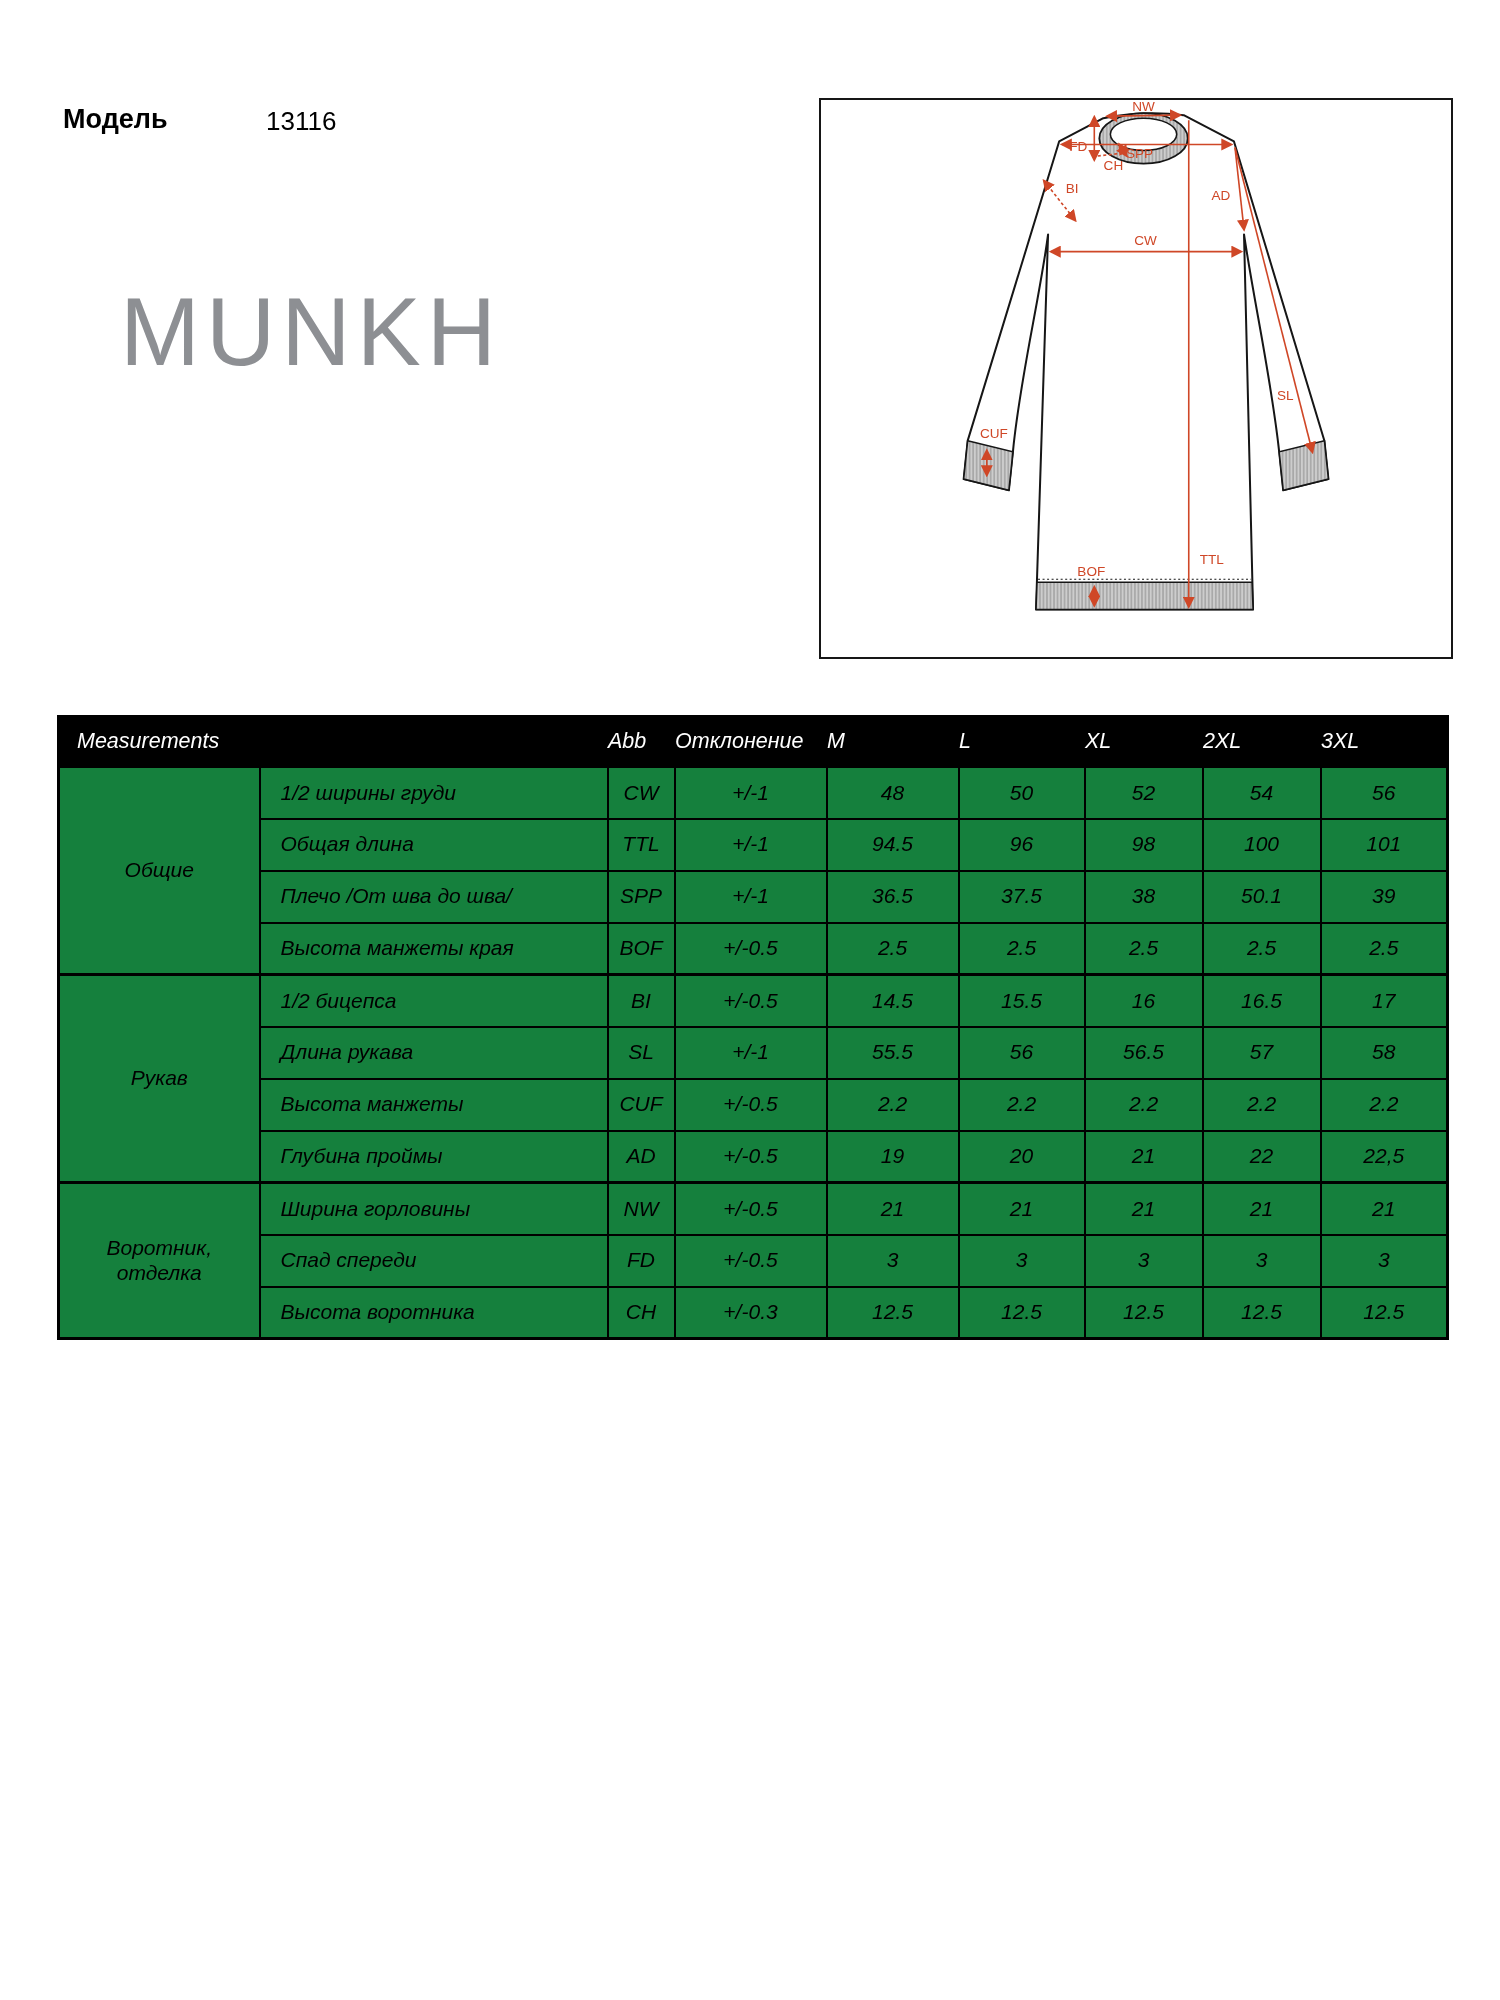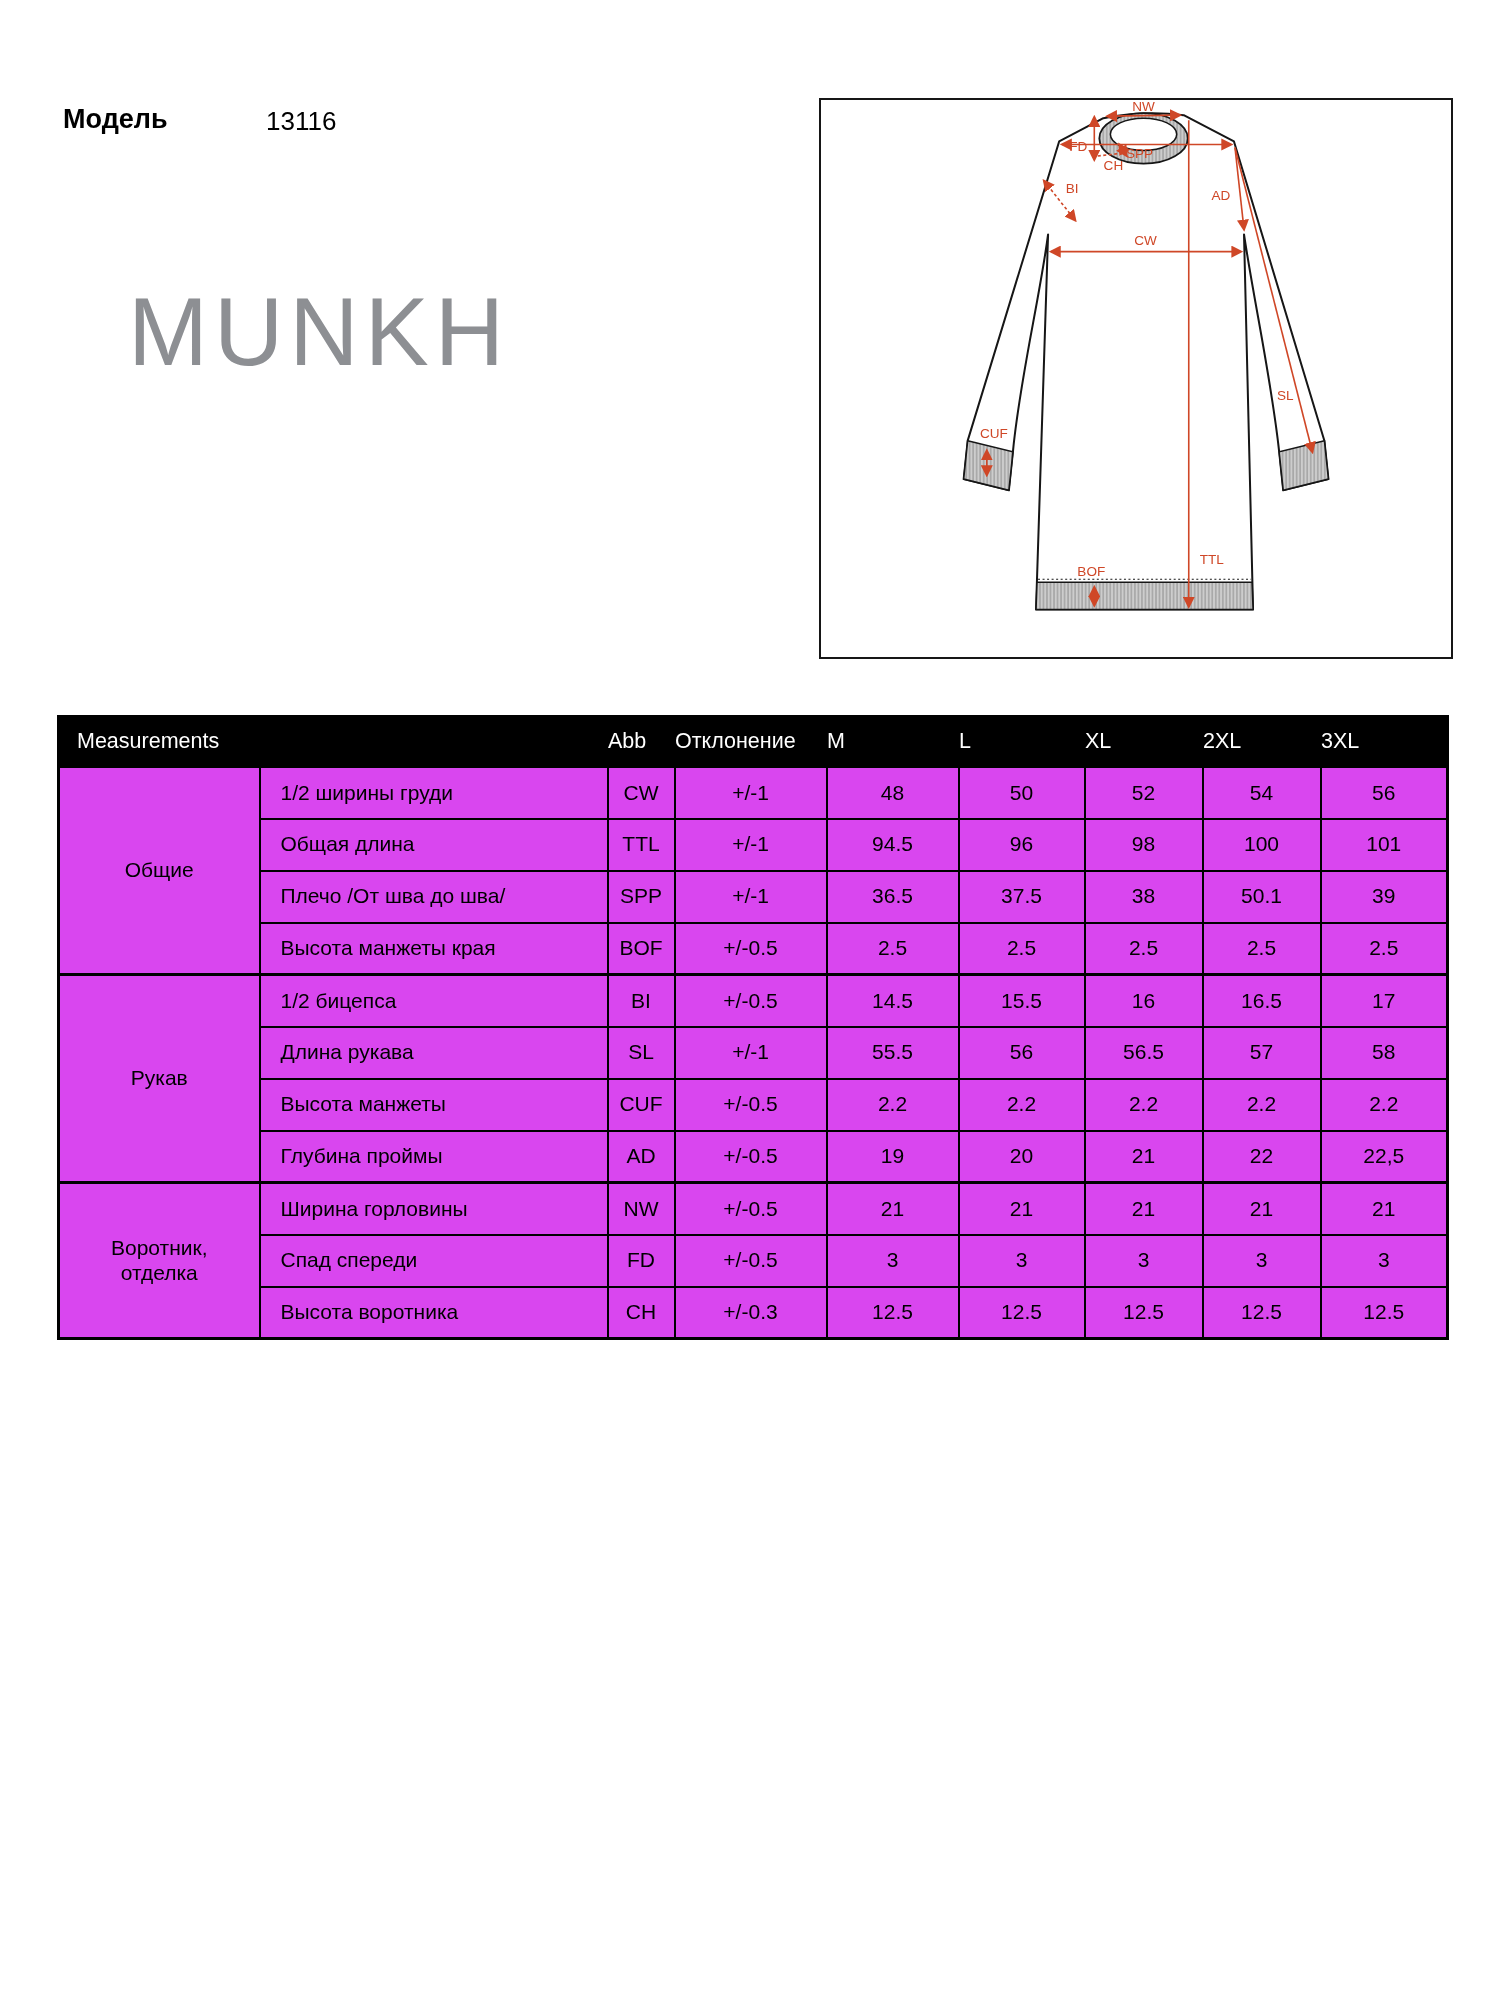--- a/index.html
+++ b/index.html
@@ -4,34 +4,34 @@
 <style>
   html,body{margin:0;padding:0;background:#ffffff;}
   #canvas{position:relative;width:1500px;height:1732px;background:#fff;
           font-family:"Liberation Sans",sans-serif;overflow:hidden;color:#000;}
 
   
   .model-label{position:absolute;left:63px;top:104px;font-size:27px;font-weight:bold;}
   .model-number{position:absolute;left:266px;top:106px;font-size:26px;text-align:right;}
 
   
-  .brand{position:absolute;left:106px;top:284px;width:404px;text-align:right;color:var(--logo);}
+  .brand{position:absolute;left:106px;top:284px;width:404px;text-align:center;color:var(--logo);}
   .brand-name{font-size:96px;line-height:1;letter-spacing:6px;margin-left:6px;font-weight:400;}
   .brand-sub{font-size:26px;letter-spacing:7px;margin-top:24px;margin-left:7px;}
 
   
   .diagram-box{position:absolute;left:819px;top:98px;width:634px;height:561px;
                border:2px solid #161616;box-sizing:border-box;background:#fff;}
   .diagram-box svg{display:block;width:100%;height:100%;}
   .annot-text{fill:var(--annot);font-family:"Liberation Sans",sans-serif;font-size:13.5px;}
 
   
   .size-table-wrap{position:absolute;left:57px;top:715px;}
   table.size-table{border-collapse:collapse;table-layout:fixed;width:1389px;
-                   border:3px solid #000;background:#d946ef;}
+                   border:3px solid #000;background:#15803d;font-style:italic;}
   table.size-table thead tr{height:50px;}
   table.size-table th{background:var(--header-bg);color:var(--header-text);
                       font-weight:400;font-size:21.5px;padding:0;text-align:left;
                       border:1px solid var(--header-bg);}
   table.size-table th.meas{text-align:left;padding-left:17px;}
   table.size-table tbody tr{height:52px;}
   table.size-table tbody td{border:2px solid #000;font-size:21px;text-align:center;
                             vertical-align:middle;padding:0;line-height:1.15;}
   table.size-table td.label-cell{text-align:left;padding-left:20px;}
   table.size-table tr.group-start > td{border-top:3px solid #000;}

